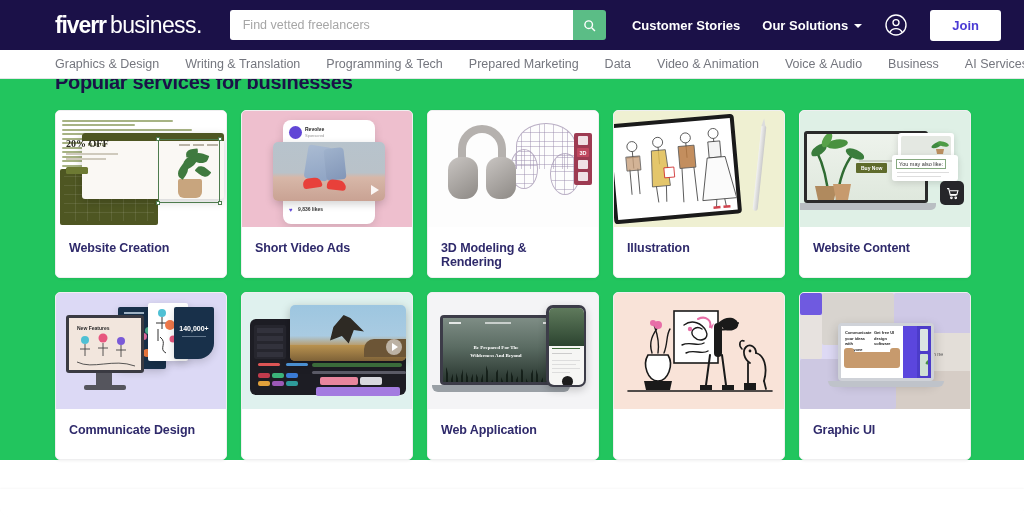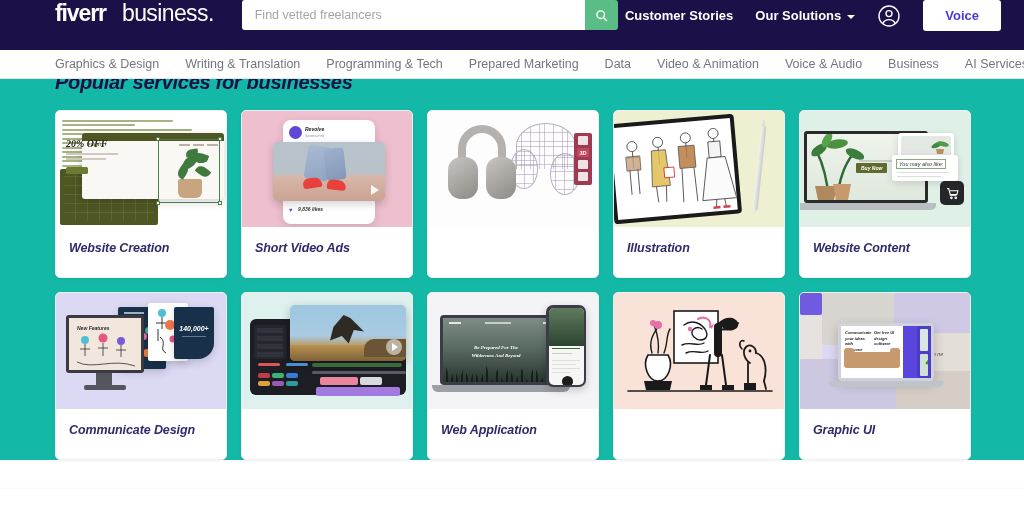--- a/index.html
+++ b/index.html
@@ -7,25 +7,25 @@
     width: 1024px; height: 517px;
     overflow: hidden;
     background: #ffffff;
     font-family: "Liberation Sans", sans-serif;
   }
   .page { position: relative; width: 1024px; height: 517px; background:#fff; }
 
   
   .topbar {
     height: 50px; background: #1b1148;
-    display: flex; align-items: flex-start; padding: 0 0 0 55px;
+    display: flex; align-items: center; padding: 0 0 0 55px;
   }
   .logo { display:flex; align-items:baseline; color:#fff; user-select:none; letter-spacing:-0.5px; }
   .logo-fiverr { font-size: 23px; font-weight: 700; letter-spacing:-1.1px; }
-  .logo-business { font-size: 23px; font-weight: 400; letter-spacing:-0.6px; margin-left:16px; }
+  .logo-business { font-size: 23px; font-weight: 400; letter-spacing:-0.6px; margin-left:4px; }
 
   .searchwrap { display:flex; margin-left: 28px; height: 30px; }
   .searchwrap input {
     width: 343px; height: 30px; border: 1px solid #fff; border-right:none;
     border-radius: 3px 0 0 3px; padding: 0 12px; font-size: 12.5px;
     font-family: "Liberation Sans", sans-serif; color:#404145; outline:none;
   }
   .searchwrap input::placeholder { color:#a6a6a6; }
   .searchbtn {
     width: 33px; height:30px; background:#5bbd86; border:none; border-radius:0 3px 3px 0;
@@ -48,21 +48,21 @@
     display:flex; align-items:center; padding-left:55px; gap: 26px;
     position: relative; z-index: 5;
   }
   .catitem { font-size:12.5px; color:#74767e; cursor:pointer; white-space:nowrap; display:flex; align-items:center; gap:6px; }
   .newbadge {
     border:1px solid #f7a3c8; color:#f0719f; font-size:8px; font-weight:700;
     border-radius:9px; padding:1px 6px 1.5px; letter-spacing:0.4px;
   }
 
   
-  .content { position:relative; background:#14b8a6;font-style:italic; }
+  .content { position:relative; background:#22c55e; }
   .sectiontitle {
     font-size: 20px; font-weight:700; color:#1b1148; letter-spacing:-0.3px;
     padding-left:55px; margin-top: -8px; height: 30px;
   }
 
   .grid {
     display:grid; grid-template-columns: repeat(5, 172px);
     gap: 14px 14px; padding: 9px 0 0 55px;
   }
   .card {
@@ -210,21 +210,21 @@
         <span>Our Solutions</span>
         <span class="caret"></span>
       </div>
       <div class="avatar-ic">
         <svg width="24" height="24" viewBox="0 0 24 24" fill="none" stroke="#fff" stroke-width="1.4">
           <circle cx="12" cy="12" r="10"></circle>
           <circle cx="12" cy="9.6" r="3"></circle>
           <path d="M5.8 19.4a7 7 0 0 1 12.4 0"></path>
         </svg>
       </div>
-      <button class="joinbtn">Voice</button>
+      <button class="joinbtn">Join</button>
     </div>
   </div>
 
   <div class="catnav">
     <div class="catitem">Graphics &amp; Design</div>
     <div class="catitem">Writing &amp; Translation</div>
     <div class="catitem">Programming &amp; Tech</div>
     <div class="catitem">Prepared Marketing</div>
     <div class="catitem">Data</div>
     <div class="catitem">Video &amp; Animation</div>
@@ -318,20 +318,21 @@
             <div class="cup" style="left:6px;top:28px;"></div>
             <div class="cup" style="left:44px;top:28px;"></div>
           </div>
           <div class="tool">
             <div class="ti"></div>
             <div class="td">3D</div>
             <div class="ti"></div>
               <div class="ti"></div>
           </div>
         </div>
+        <div class="cardlabel">3D Modeling &amp; Rendering</div>
       </div>
 
       <div class="card">
         <div class="thumb t4">
           <div class="tab">
             <svg width="128" height="100" viewBox="0 0 128 100">
               <g stroke="#3a3a3a" stroke-width="0.8" fill="none">
                 <circle cx="20" cy="20" r="5"></circle>
                   <path d="M20 25 L20 42 M14 31 L26 31 M16 42 L16 68 M24 42 L24 68"></path>
                 <path d="M13 30 L13 44 L27 44 L27 30 Z" fill="#c9a07c" opacity=".8"></path>

